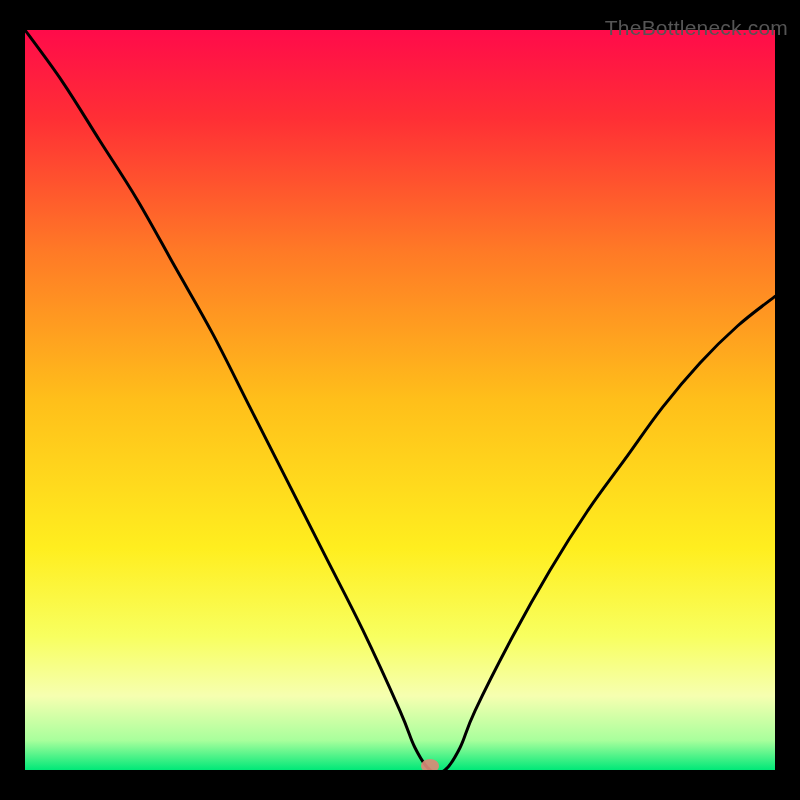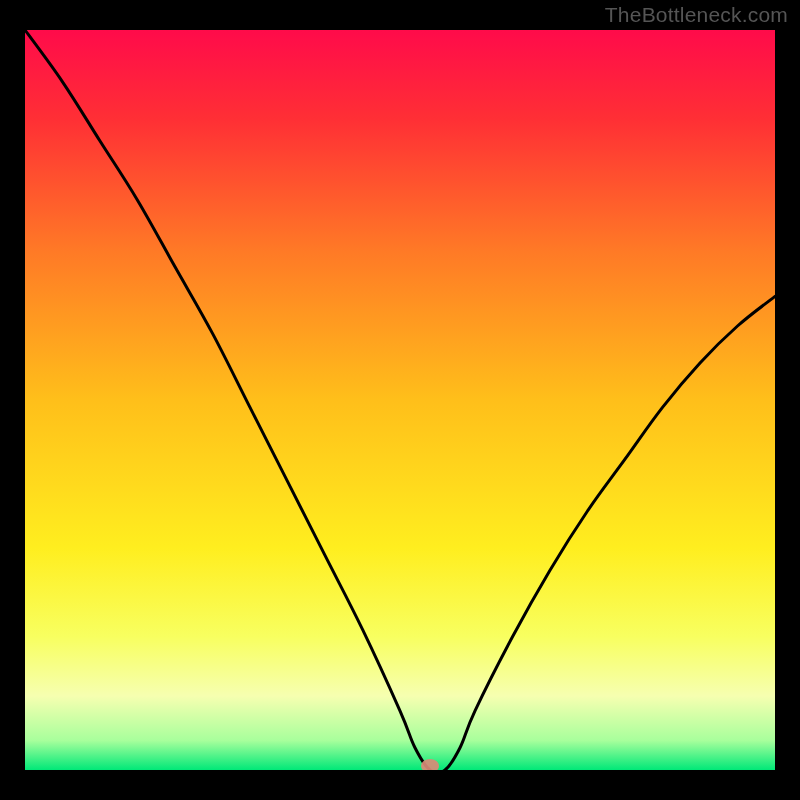--- a/index.html
+++ b/index.html
@@ -12,21 +12,21 @@
     font-family: Arial, Helvetica, sans-serif;
   }
   .frame {
     position: relative;
     width: 800px;
     height: 800px;
     background: #000;
   }
   .watermark {
     position: absolute;
-    top: 3px;
+    top: 16px;
     right: 12px;
     color: #555;
     font-size: 21px;
     font-weight: 500;
     letter-spacing: 0.2px;
     z-index: 5;
   }
   .plot {
     position: absolute;
     left: 25px;

